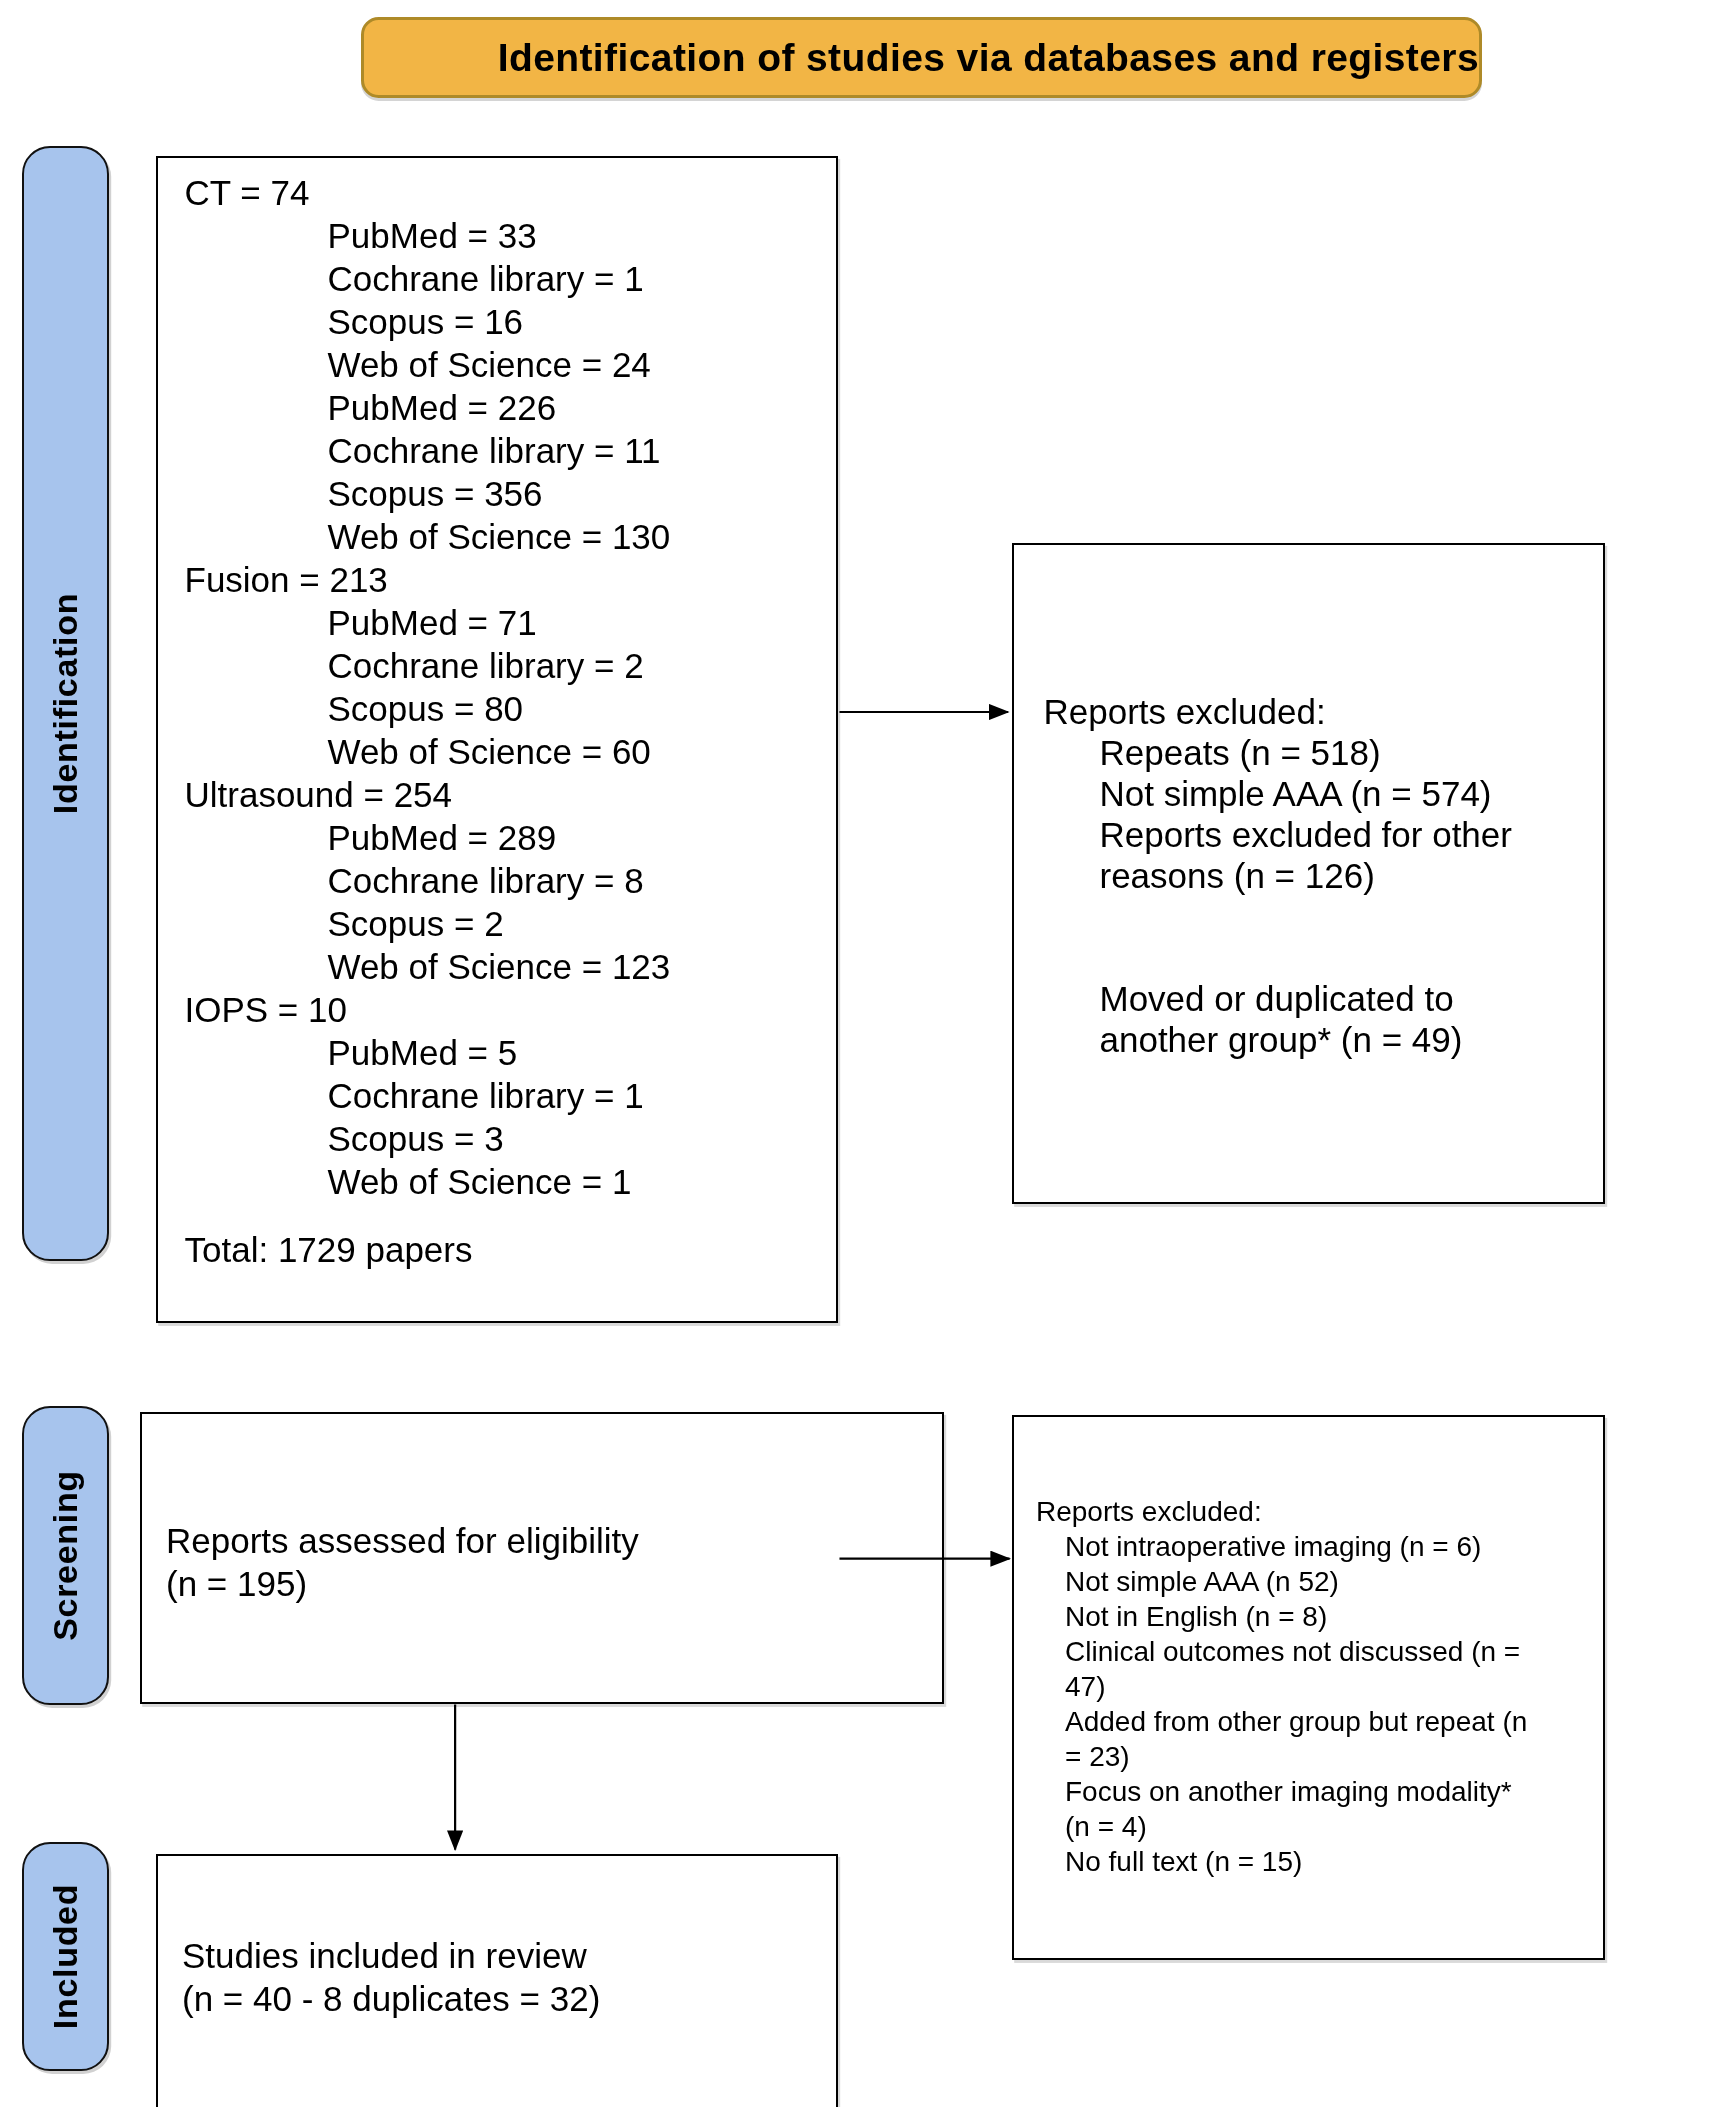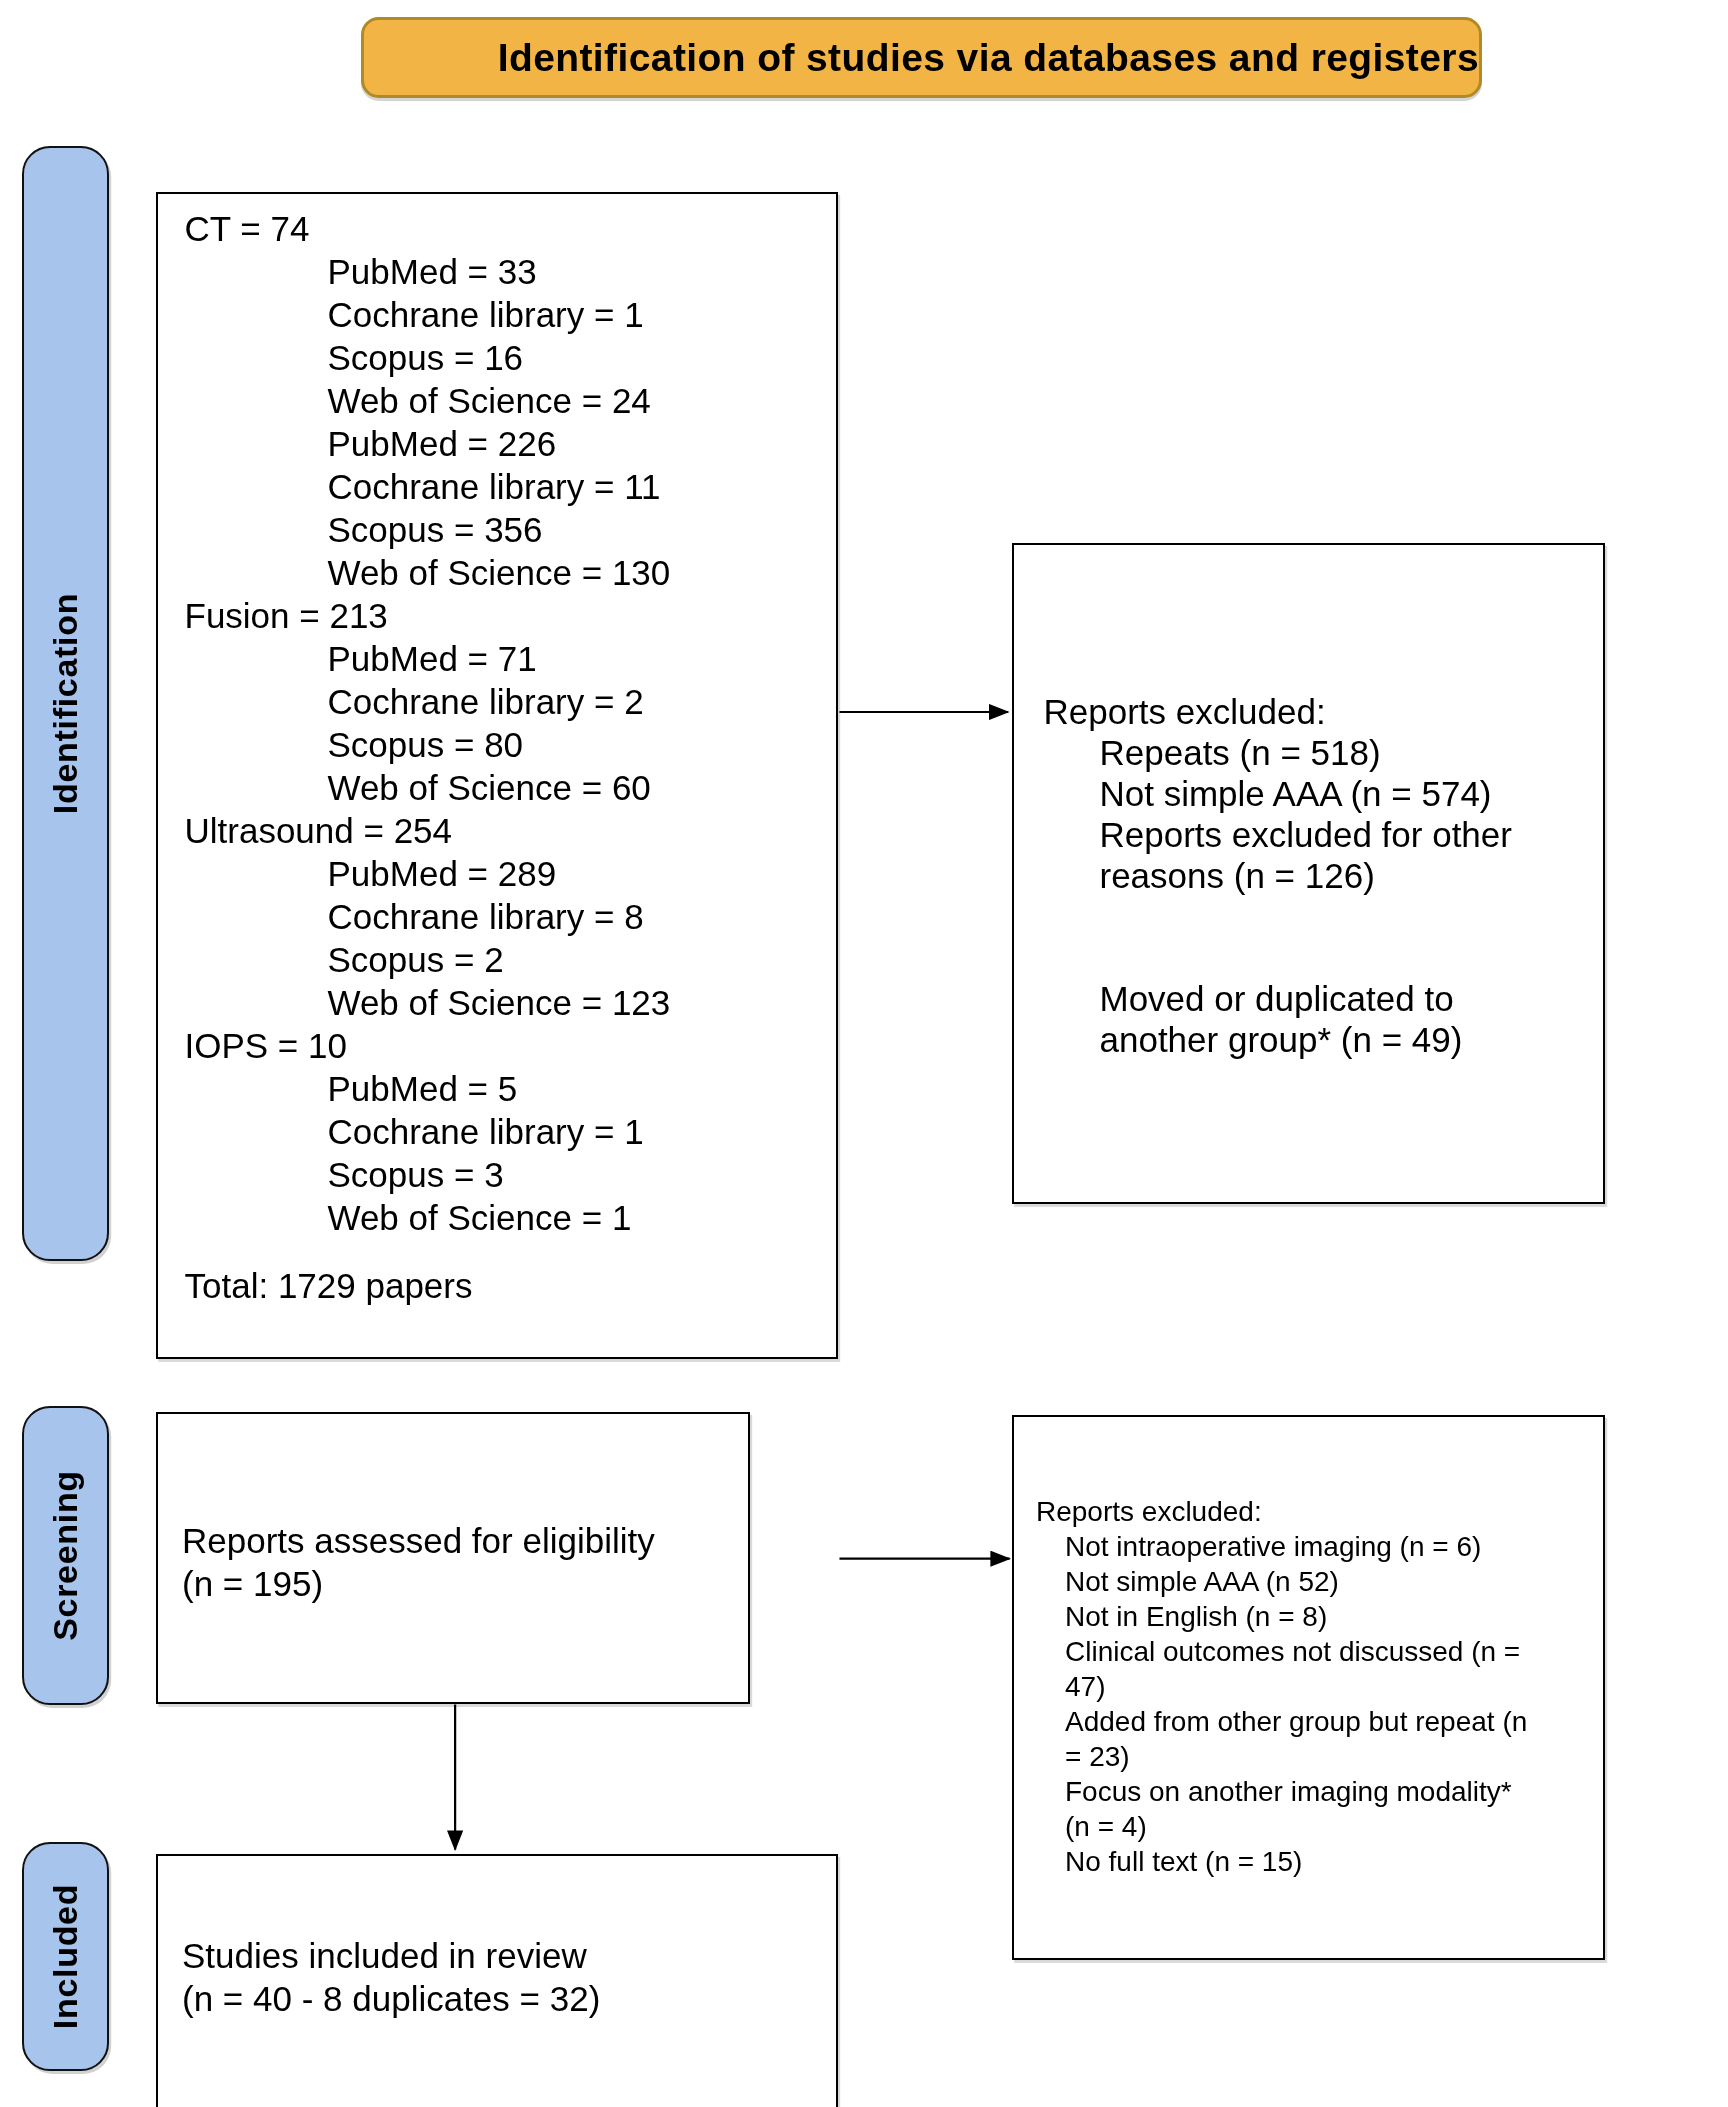--- a/index.html
+++ b/index.html
@@ -34,31 +34,31 @@
   
   .box {
     position:absolute; background:#fff;
     border:2.9px solid var(--box-border,#000);
     box-sizing:border-box;
     box-shadow: 2.2px 2.9px 0 rgba(160,160,160,.4);
   }
   .line { white-space:pre-wrap; }
 
   
-  .id-box { left:156px; top:156px; width:682px; height:1167px; padding:13.3px 14.7px 0 26.5px; font-size:35px; line-height:43px;margin-top:36px; }
+  .id-box { left:156px; top:156px; width:682px; height:1167px; padding:13.3px 14.7px 0 26.5px; font-size:35px; line-height:43px; }
   .id-box .sub { padding-left:143px; }
   .id-box .total { margin-top:25px; }
 
   
   .excl1 { left:1012px; top:543px; width:593px; height:661px; padding:146px 18.4px 0 29.5px; font-size:35px; line-height:41px; }
   .excl1 .items { margin-left:56px; max-width:460px; }
   .excl1 .note { margin-top:82px; max-width:412px; }
 
   
-  .screen-box { left:156px; top:1412px; width:594px; height:292px; padding:105px 14.7px 0 24px; font-size:35px; line-height:43px; }
+  .screen-box { left:140px; top:1412px; width:804px; height:292px; padding:105px 14.7px 0 24px; font-size:35px; line-height:43px; }
 
   
   .excl2 { left:1012px; top:1415px; width:593px; height:545px; padding:77px 14.7px 0 22px; font-size:28px; line-height:35px; }
   .excl2 .items { margin-left:29px; max-width:468px; }
 
   
   .incl-box { left:156px; top:1854px; width:682px; height:266px; padding:78px 14.7px 0 24px; font-size:35px; line-height:43px; }
 
   
   svg.overlay { position:absolute; left:0; top:0; pointer-events:none; }

